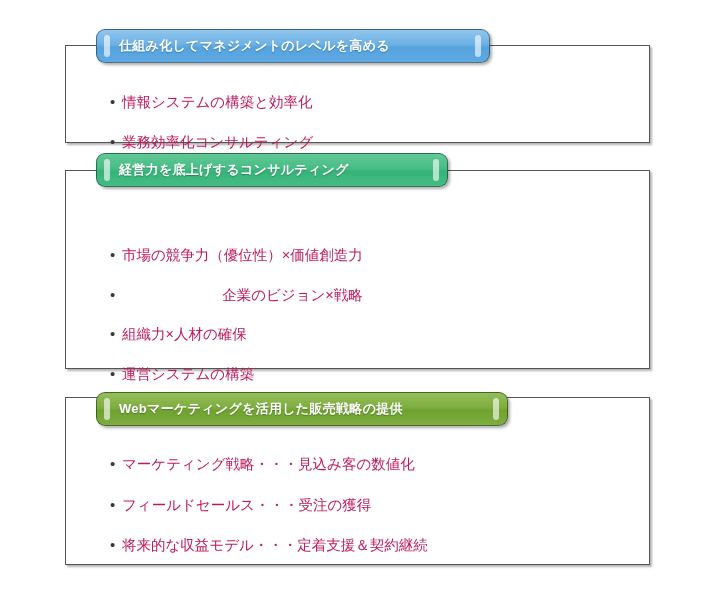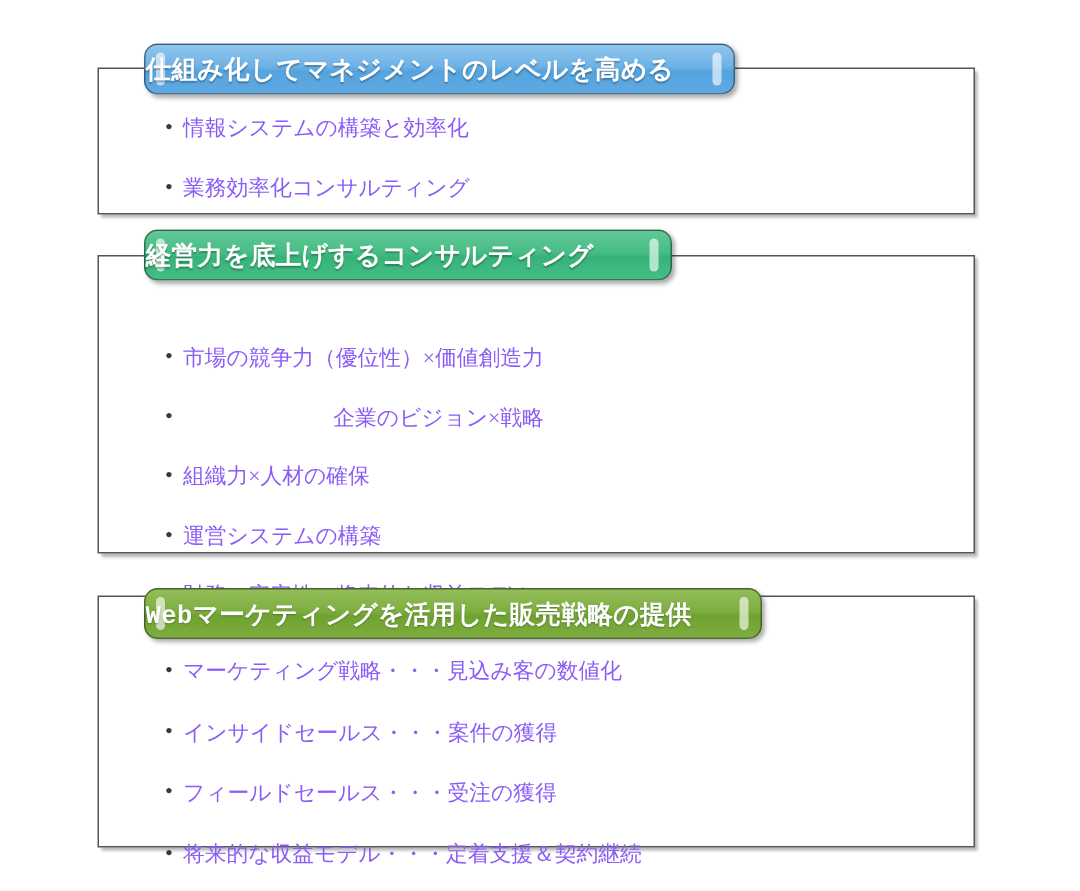--- a/index.html
+++ b/index.html
@@ -63,28 +63,28 @@
     border-radius: 3px;
     background: rgba(255,255,255,0.62);
     pointer-events: none;
   }
   .banner .bar.left  { left: 7px; }
   .banner .bar.right { right: 8px; }
 
   .banner-title {
     position: relative;
     z-index: 2;
+    margin-left: 22px;
     margin-right: 22px;
     color: #ffffff;
-    font-size: 17px;
+    font-size: 13px;
     font-weight: bold;
     letter-spacing: 0.3px;
     white-space: nowrap;
     text-shadow: 0 1px 1px rgba(0,0,0,0.28);
-    font-family: Liberation Mono, monospace;
   }
 
   
   .banner.blue {
     background: linear-gradient(to bottom, #8fc6ee 0%, #6db1e4 45%, #55a3de 55%, #5fa9e2 100%);
   }
   .banner.green {
     background: linear-gradient(to bottom, #62c897 0%, #46bd85 45%, #36b378 55%, #45bd84 100%);
   }
   .banner.olive {
@@ -92,26 +92,27 @@
   }
 
   
   ul.bullets {
     list-style: none;
     margin: 0;
     padding: 0;
   }
   ul.bullets li {
     position: relative;
-    color: #8b5cf6;
+    color: #be185d;
     font-size: 14.5px;
     line-height: 1;
     padding-left: 12px;
     white-space: nowrap;
-    font-family: Liberation Serif, serif;
+    font-family: Liberation Sans, sans-serif;
+    margin-top: 16px;
   }
   ul.bullets li::before {
     content: "\2022";
     position: absolute;
     left: 0;
     top: -1px;
     color: #3a3a3a;
     font-size: 15px;
   }
 </style>
@@ -157,19 +158,18 @@
     <div class="box" style="top:397px; height:168px;"></div>
 
     <div class="banner olive" style="top:392px; width:412px;">
       <span class="bar left"></span>
       <span class="bar right"></span>
       <span class="banner-title">Webマーケティングを活用した販売戦略の提供</span>
     </div>
 
     <ul class="bullets" style="position:absolute; top:441px; left:110px;">
       <li style="margin-bottom:26px;">マーケティング戦略・・・見込み客の数値化</li>
-      <li style="margin-bottom:26px;">インサイドセールス・・・案件の獲得</li>
       <li style="margin-bottom:26px;">フィールドセールス・・・受注の獲得</li>
       <li>将来的な収益モデル・・・定着支援＆契約継続</li>
     </ul>
   </div>
 
 </div>
 
 </body></html>

